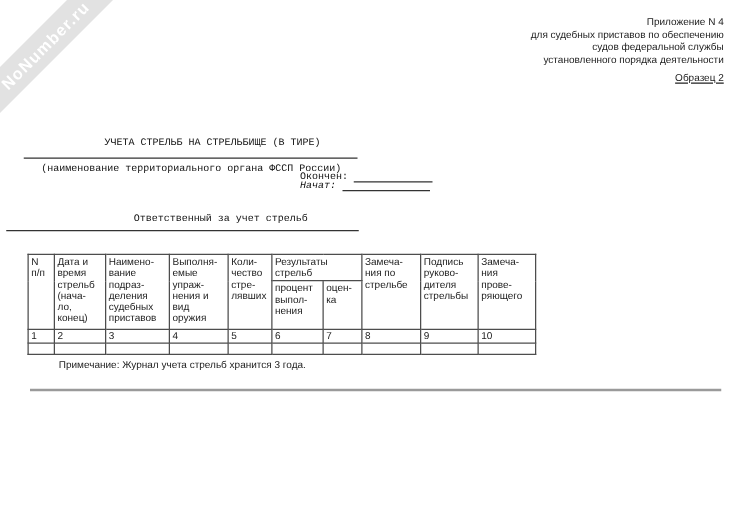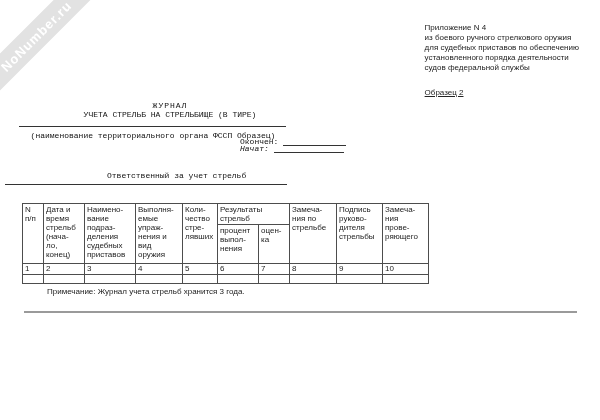--- a/index.html
+++ b/index.html
@@ -5,23 +5,23 @@
   html,body{margin:0;padding:0;background:#fff;}
   .page{position:relative;width:600px;height:420px;background:#ffffff;overflow:hidden;
         font-family:"Liberation Sans",sans-serif;color:#1c1c1c;}
 
   
   .watermark{position:absolute;left:-44px;top:23px;width:160px;height:26px;background:#e2e2e2;
              transform:rotate(-45deg);display:flex;align-items:center;justify-content:center;}
   .watermark span{font:bold 13px "Liberation Sans",sans-serif;color:#ffffff;letter-spacing:1px;}
 
   
-  .appendix{position:absolute;top:23px;right:21px;text-align:left;
+  .appendix{position:absolute;top:13px;right:21px;text-align:right;
             font:8px/10px "Liberation Sans",sans-serif;color:#222;}
-  .appendix .sample{margin-top:15px;text-decoration:underline;}
+  .appendix .sample{margin-top:5px;text-decoration:underline;}
 
   
   .mono{font-family:"Liberation Mono","DejaVu Sans Mono",monospace;font-size:8px;color:#111;}
   .jt1{position:absolute;left:20px;top:101px;width:300px;text-align:center;letter-spacing:1px;}
   .jt2{position:absolute;left:20px;top:110px;width:300px;text-align:center;}
   .uline{position:absolute;height:1px;background:#333;}
   .u-org{left:19px;top:126px;width:267px;}
   .org-caption{position:absolute;left:3px;top:131px;width:300px;text-align:center;}
   .date-row{position:absolute;display:flex;align-items:flex-end;}
   .date-row .blank{display:inline-block;border-bottom:1px solid #333;height:8px;margin-left:5px;}
@@ -47,31 +47,29 @@
 <body>
 
 <div class="page">
 
   <div class="watermark">
     <span>NoNumber.ru</span>
   </div>
 
   <div class="appendix">
     <div>Приложение N 4</div>
-    <div>из боевого ручного стрелкового оружия</div>
     <div>для судебных приставов по обеспечению</div>
+    <div>судов федеральной службы</div>
     <div>установленного порядка деятельности</div>
-    <div>судов федеральной службы</div>
     <div class="sample">Образец 2</div>
   </div>
 
-  <div class="mono jt1">ЖУРНАЛ</div>
   <div class="mono jt2">УЧЕТА СТРЕЛЬБ НА СТРЕЛЬБИЩЕ (В ТИРЕ)</div>
   <div class="uline u-org"></div>
-  <div class="mono org-caption">(наименование территориального органа ФССП Образец)</div>
+  <div class="mono org-caption">(наименование территориального органа ФССП России)</div>
 
   <div class="mono date-row start-row">
     <span>Начат:</span>
     <span class="blank" style="width:70px"></span>
   </div>
   <div class="mono date-row finish-row">
     <span>Окончен:</span>
     <span class="blank" style="width:63px"></span>
   </div>
 

